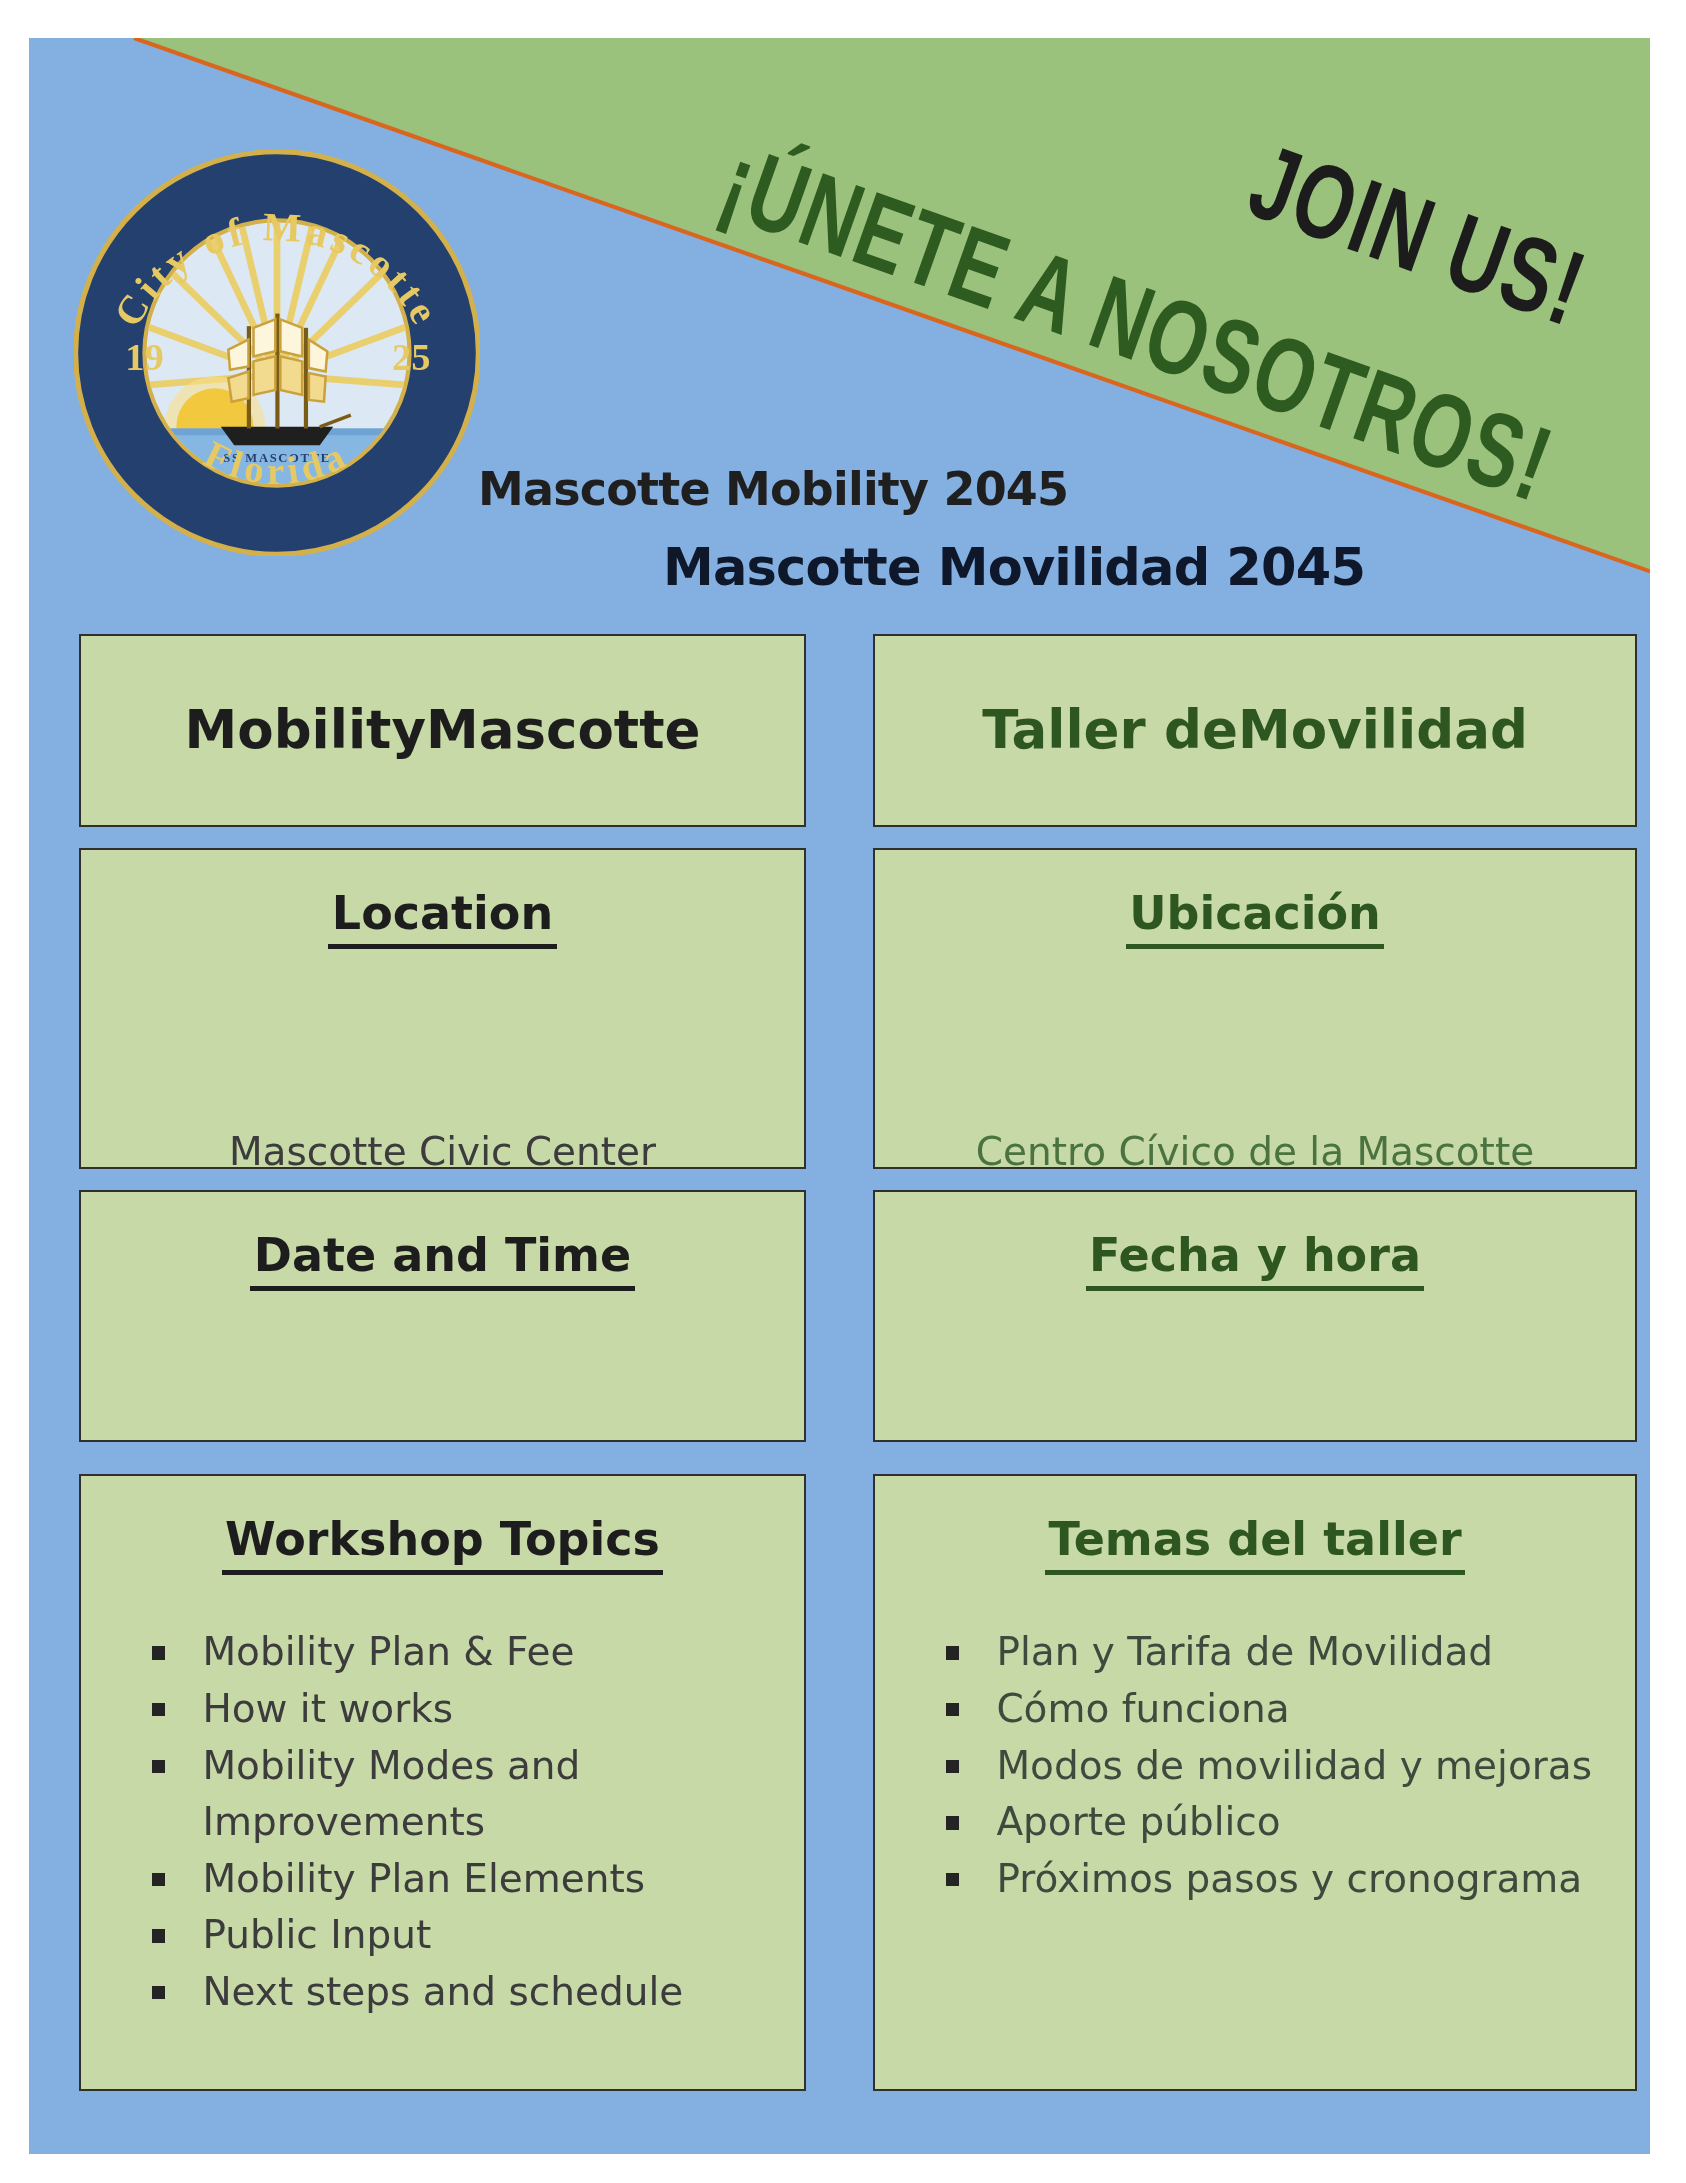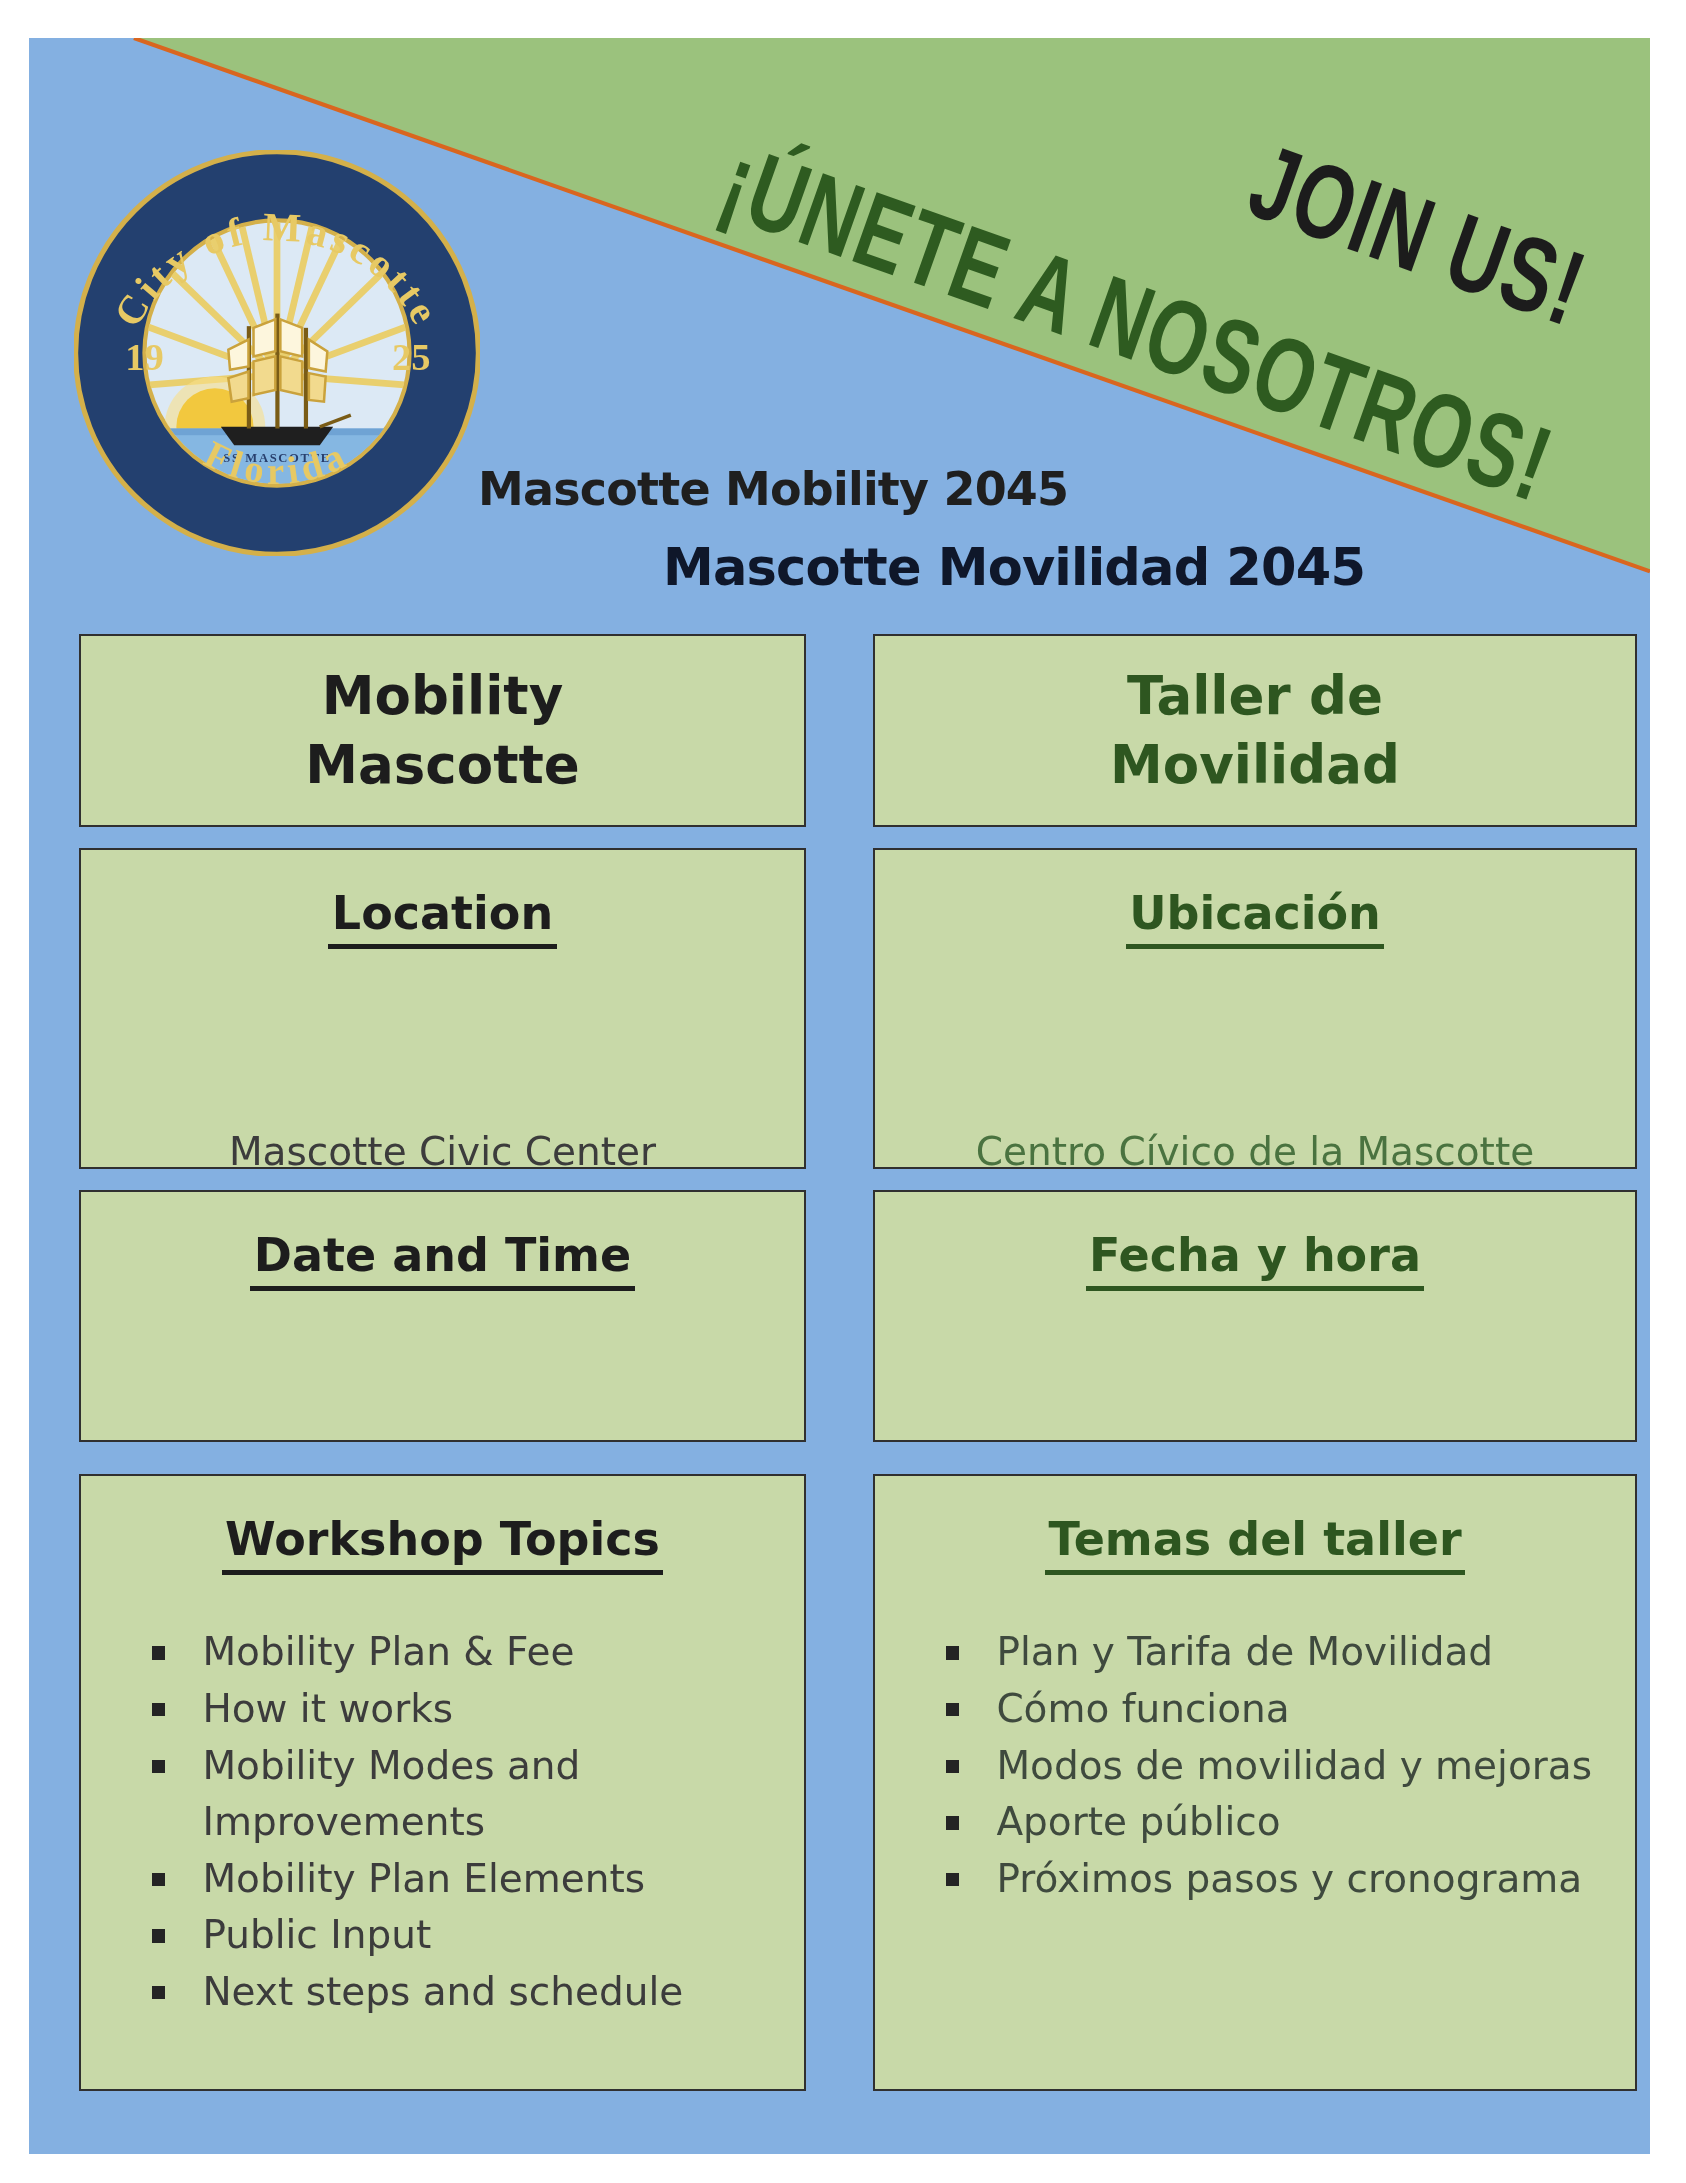--- a/index.html
+++ b/index.html
@@ -28,21 +28,21 @@
   .title-es{
     position:absolute;left:634px;top:500px;font-size:51px;font-weight:bold;
     color:#0f172a;letter-spacing:-0.8px;white-space:nowrap;
   }
   .box{
     position:absolute;background:#c8d9a8;border:2.5px solid #303030;
     box-sizing:border-box;overflow:hidden;
   }
   .col-l{left:50px;width:727px;}
   .col-r{left:844px;width:764px;}
-  .row1{top:596px;height:193px;display:flex;flex-direction:column;align-items:center;justify-content:center;}
+  .row1{top:596px;height:193px;display:flex;align-items:center;justify-content:center;}
   .row2{top:810px;height:321px;}
   .row3{top:1152px;height:252px;}
   .row4{top:1436px;height:617px;}
   .box-title-line{font-size:53px;font-weight:bold;line-height:1.3;text-align:center;}
   .en-dark{color:#1d1d1d;}
   .es-dark{color:#2e5620;}
   .hd{
     text-align:center;margin:38px 0 0 0;font-size:46px;font-weight:bold;line-height:1.1;
   }
   .hd .u{

